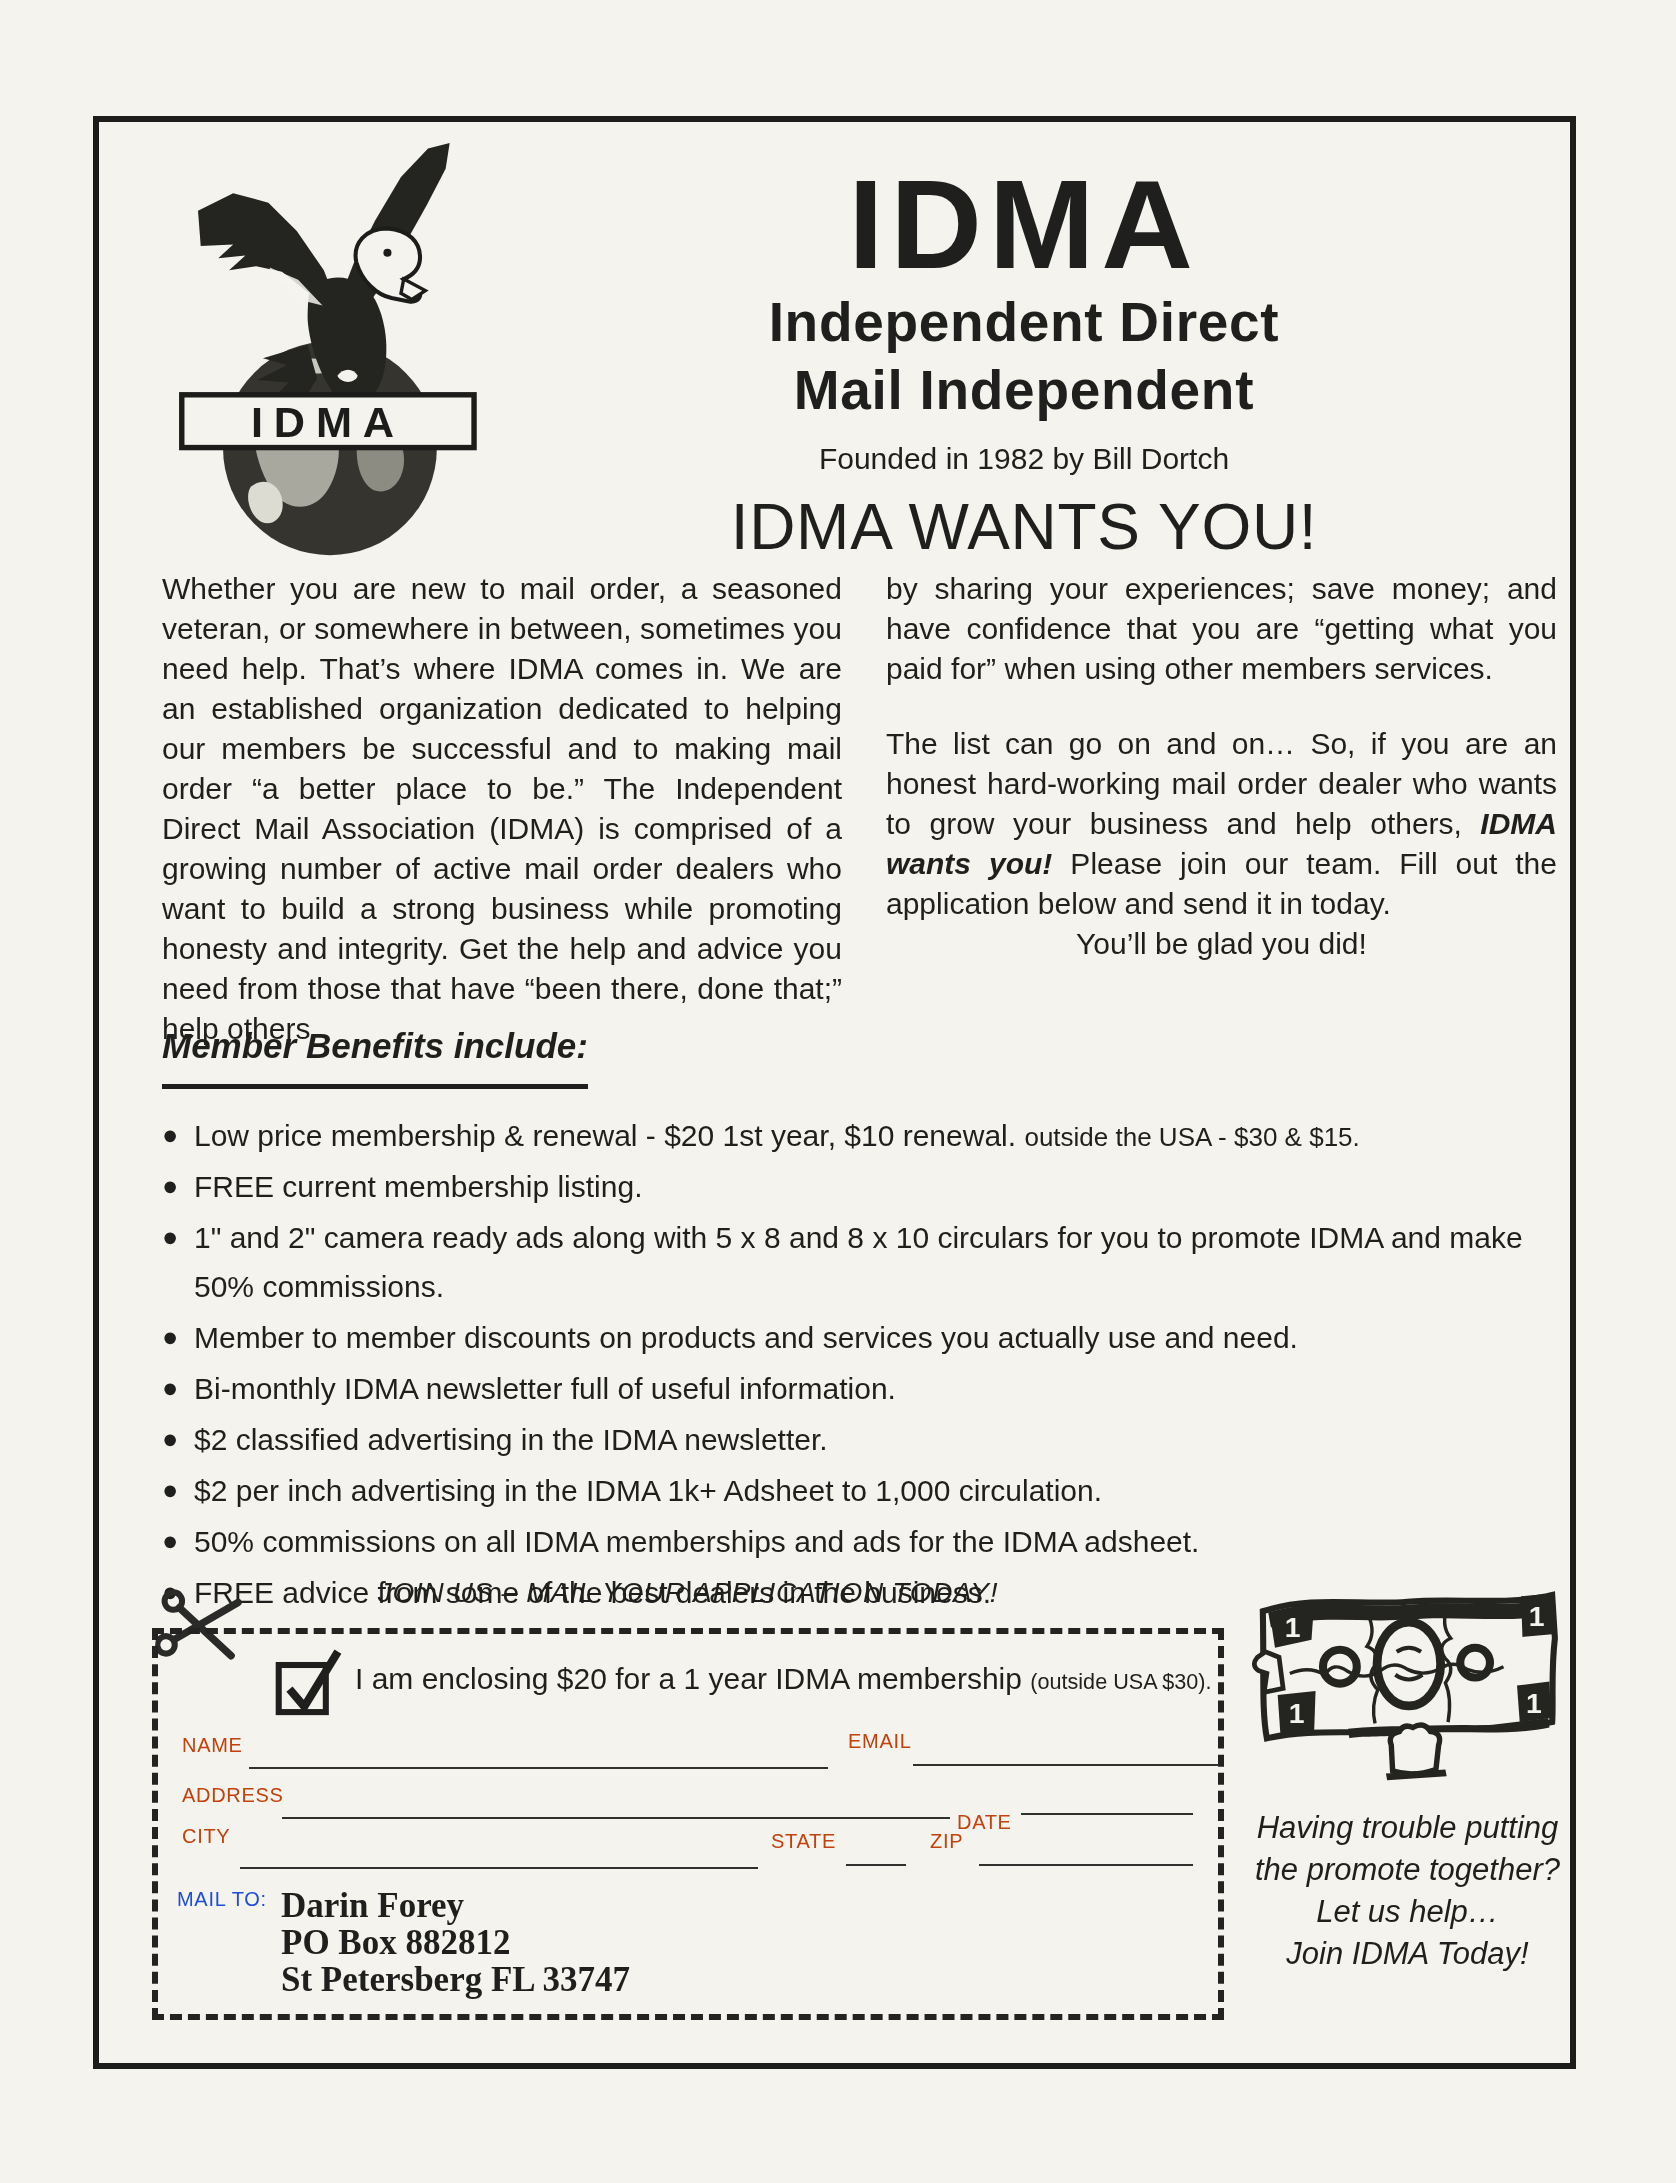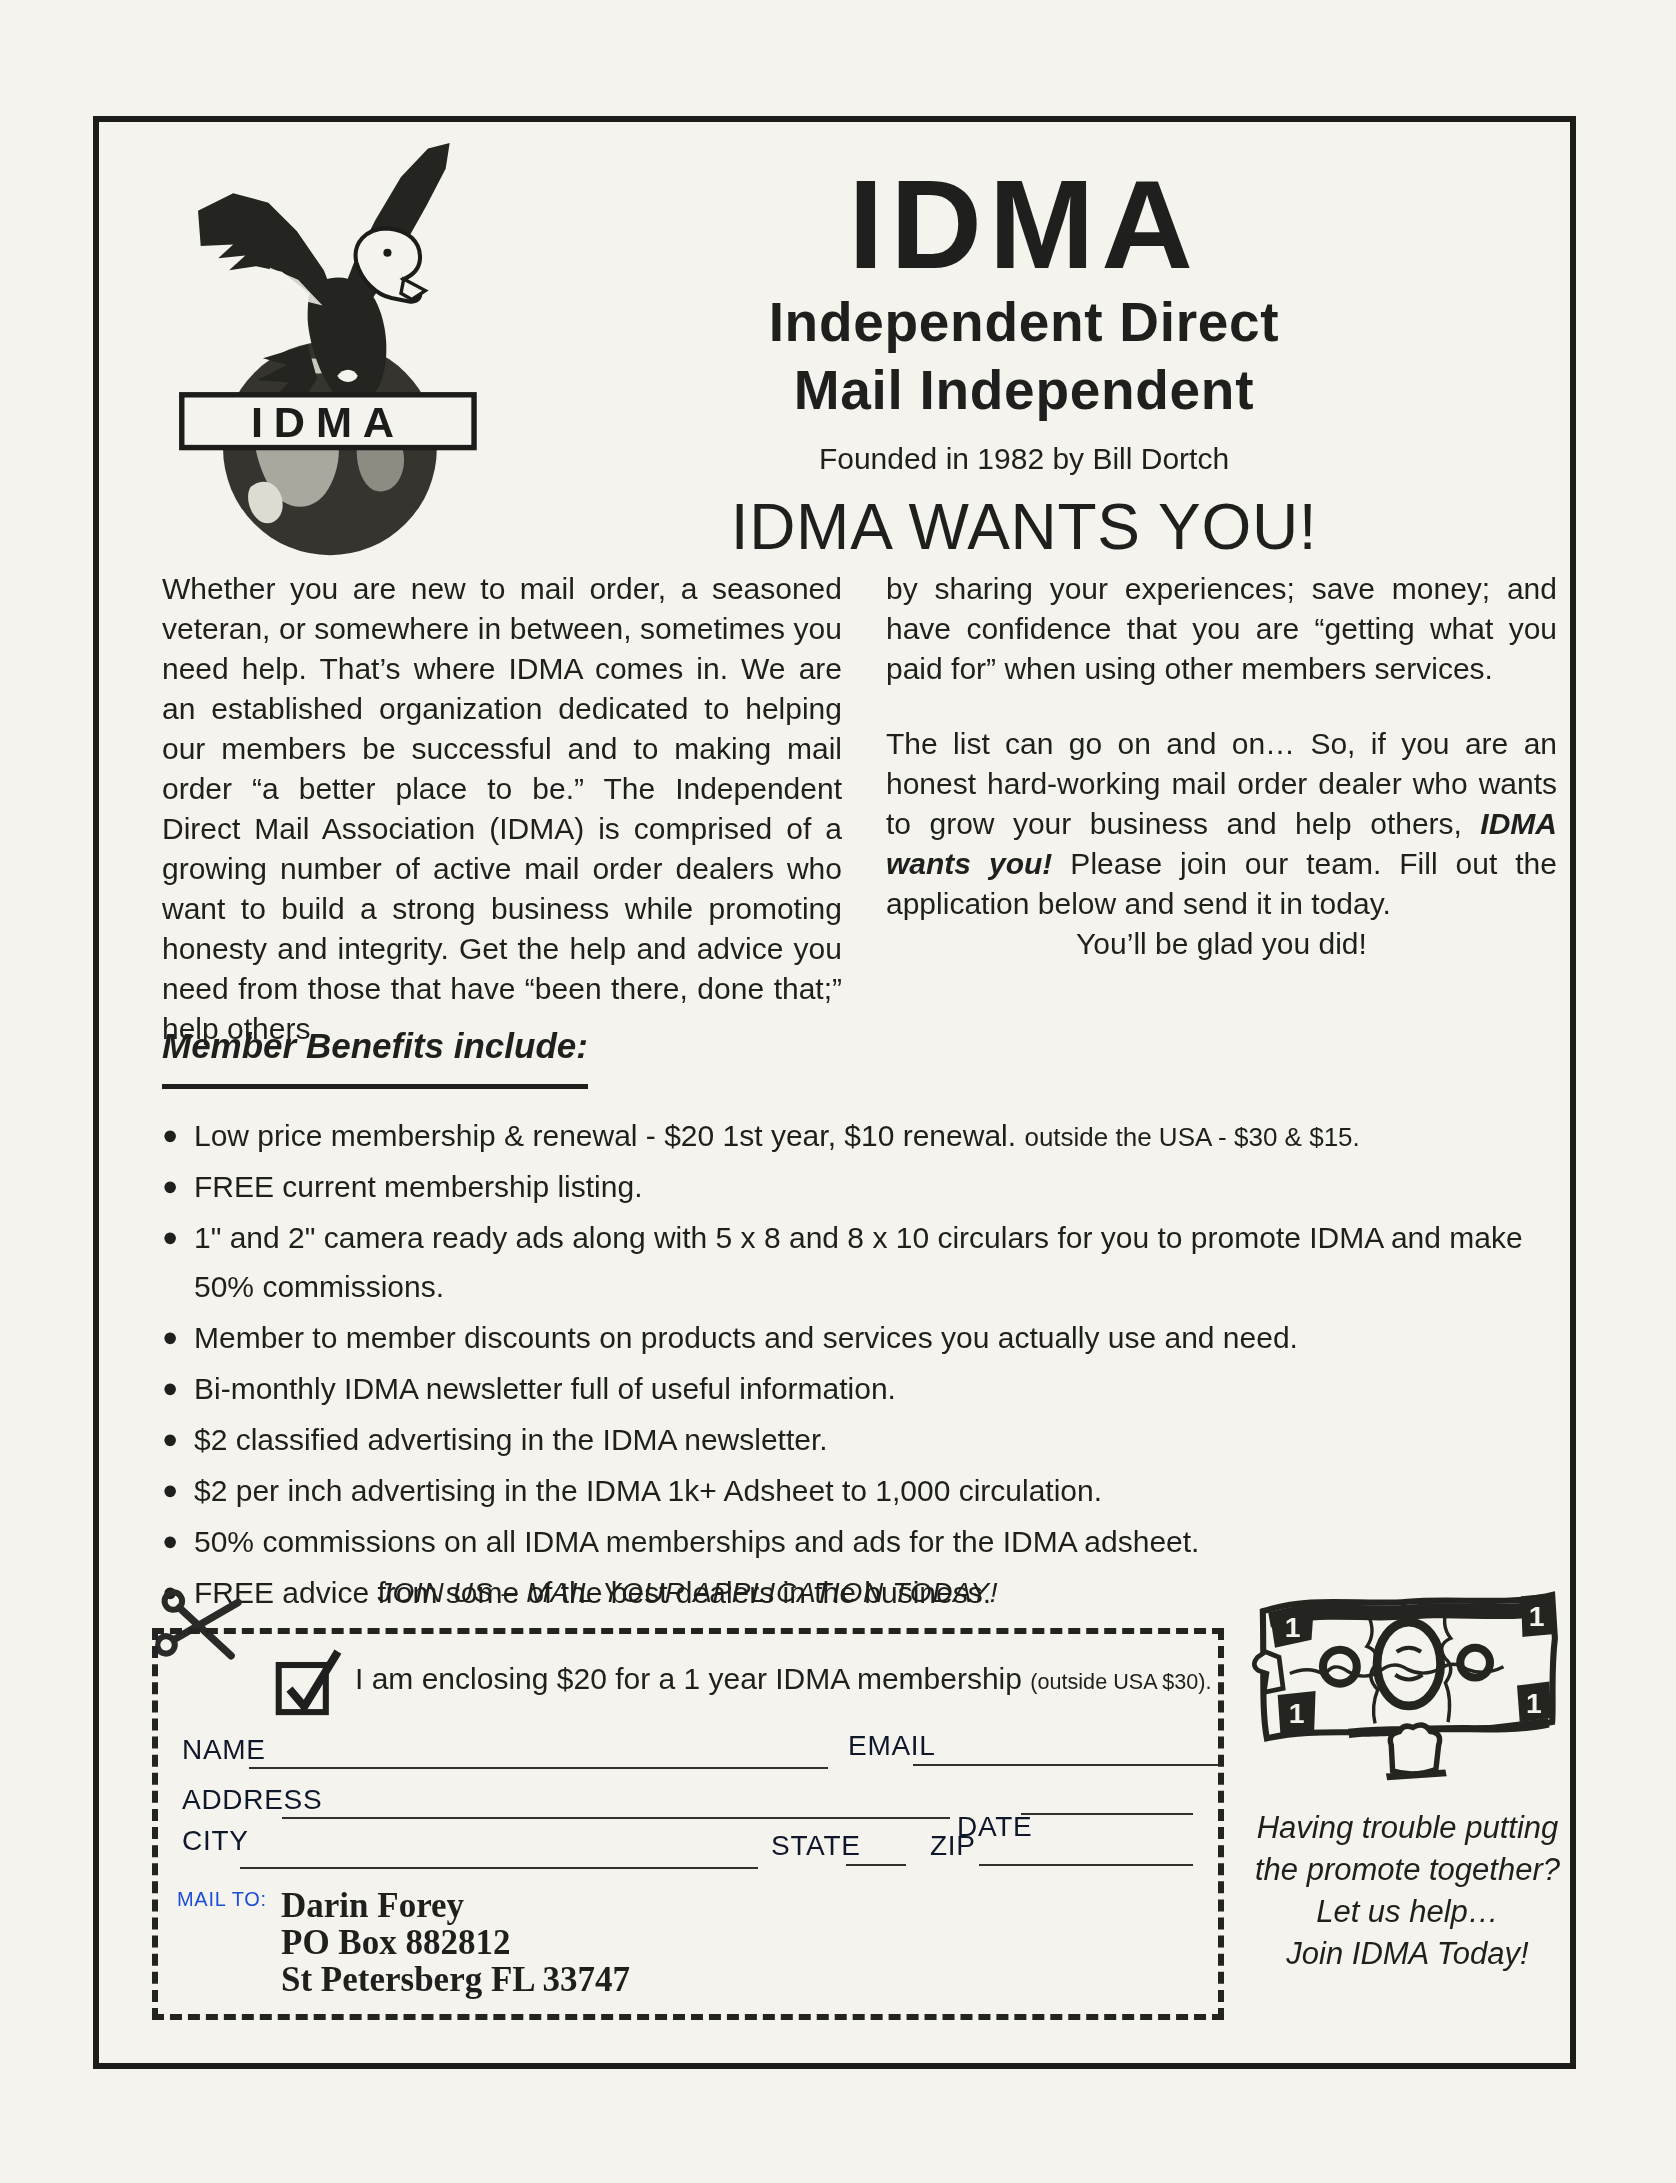--- a/index.html
+++ b/index.html
@@ -32,21 +32,21 @@
   
   .benefits-heading { font-size:35px; font-weight:bold; font-style:italic; }
   .benefits-heading span { display:inline-block; border-bottom:5.4px solid #1f1f1d; padding-bottom:18px; }
   .benefit { display:flex; font-size:30px; line-height:49px; }
   .bullet { width:32px; flex:0 0 32px; font-size:27px; }
   .btext { flex:1; }
   .bnote { font-size:26px; }
   
   .join-line { font-size:28px; font-style:italic; text-align:center; letter-spacing:0.7px; }
   .coupon { left:152px; top:1628px; width:1072px; height:392px; border:6px dashed #232321; }
-  .flabel { font-size:28px; letter-spacing:0.7px; color:#0f172a; }
+  .flabel { font-size:20px; letter-spacing:0.7px; color:#c2410c; }
   .fline { border-bottom:2.7px solid #30302e; height:0; }
   .chk-text { font-size:30px; }
   .chk-note { font-size:21.6px; }
   .mailto-label { font-size:20px; letter-spacing:0.7px; color:#1d4ed8; }
   .mail-address { font-family:"Liberation Serif", serif; font-weight:bold; font-size:35px; line-height:37px; }
   
   .side-note { font-size:31px; font-style:italic; line-height:42px; text-align:center; }
   svg text { font-family:"Liberation Sans", sans-serif; }
 </style>
 </head>

